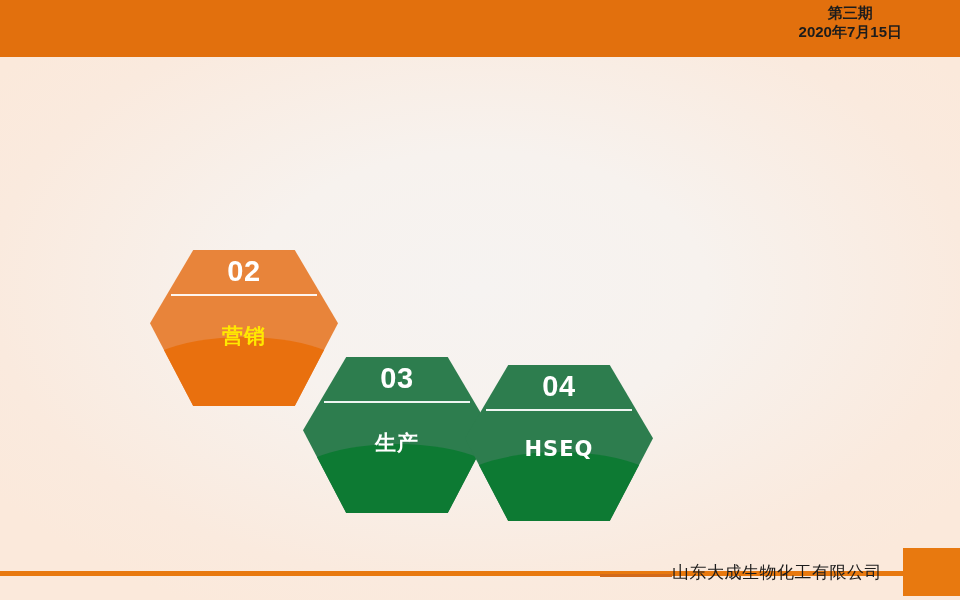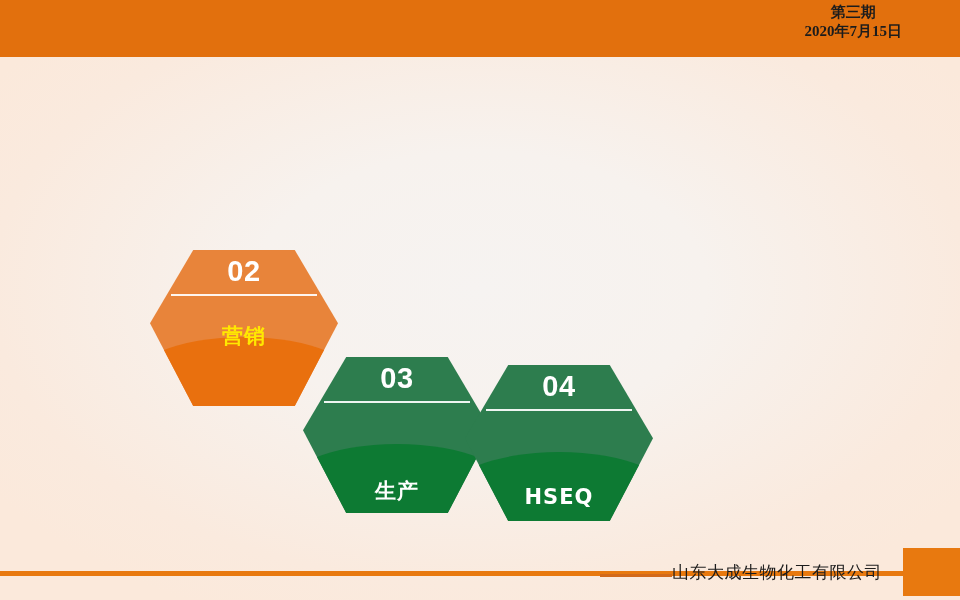--- a/index.html
+++ b/index.html
@@ -33,21 +33,21 @@
     background: #e2700d;
   }
   #header-meta {
     position: absolute;
     right: 58px; top: 3px;
     text-align: center;
     line-height: 1.28;
     color: #1c1c1c;
     font-size: 15px;
     font-weight: 700;
-    font-family: Liberation Serif, serif;
+    font-family: Liberation Sans, sans-serif;
     white-space: nowrap;
   }
   #header-meta .issue { display: block; }
   #header-meta .date  { display: block; text-align: right; }
 
   
   #title-block {
     position: absolute;
     left: 330px; top: 104px;
     width: 300px;
@@ -135,21 +135,21 @@
     white-space: nowrap;
   }
   .hex.orange .top-face { background: #e8843a; }
   .hex.orange .mid-face { background: #e8843a; }
   .hex.orange .arc      { background: #e9700e; }
   .hex.orange .label    { color: #ffe800; }
 
   .hex.green .top-face { background: #2d7d4e; }
   .hex.green .mid-face { background: #2d7d4e; }
   .hex.green .arc      { background: #0d7a33; }
-  .hex.green .label    { color: #ffffff; margin-top: 48px; }
+  .hex.green .label    { color: #ffffff; }
 
   
   #hex-01 { left: 13px;  top: 140px; width: 188px; height: 156px; }
   #hex-02 { left: 150px; top: 250px; width: 188px; height: 156px; }
   #hex-03 { left: 303px; top: 357px; width: 188px; height: 156px; }
   #hex-04 { left: 465px; top: 365px; width: 188px; height: 156px; }
   #hex-05 { left: 616px; top: 250px; width: 188px; height: 156px; }
   #hex-06 { left: 752px; top: 155px; width: 188px; height: 156px; }
 
   

